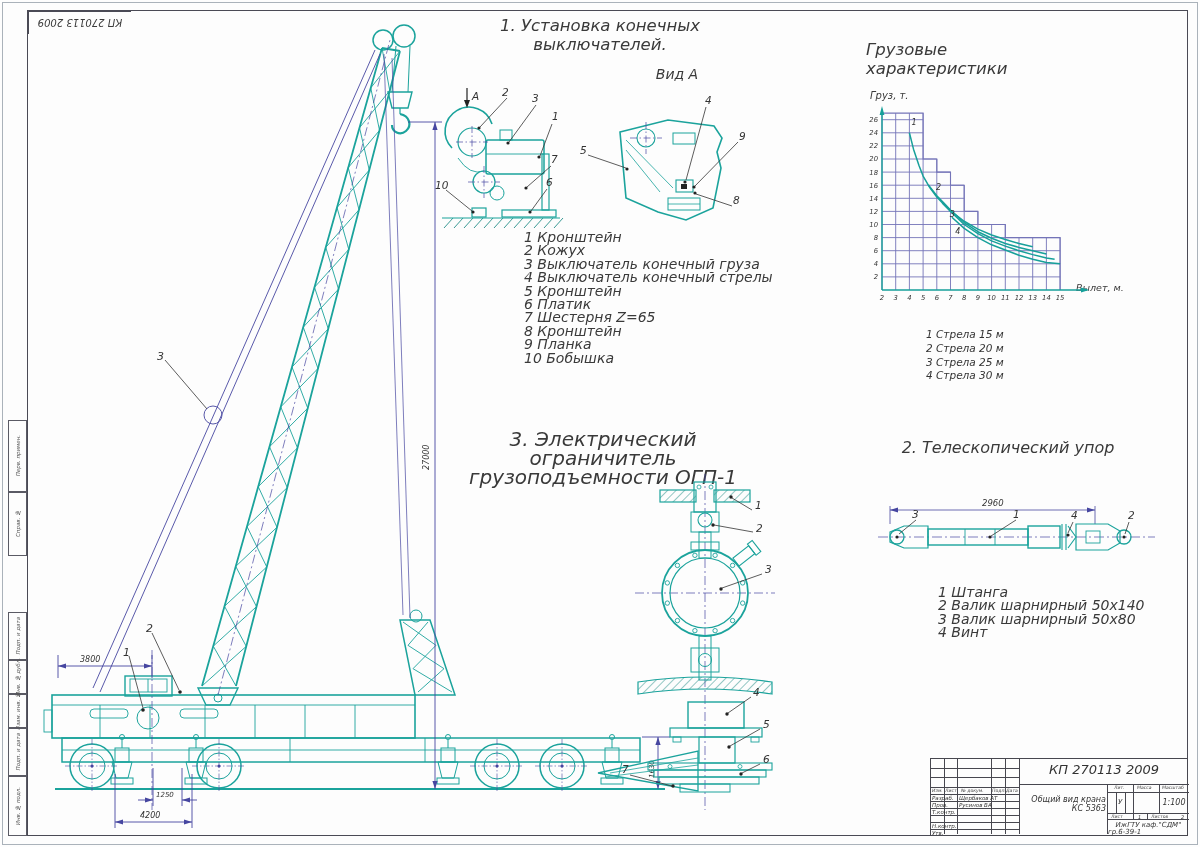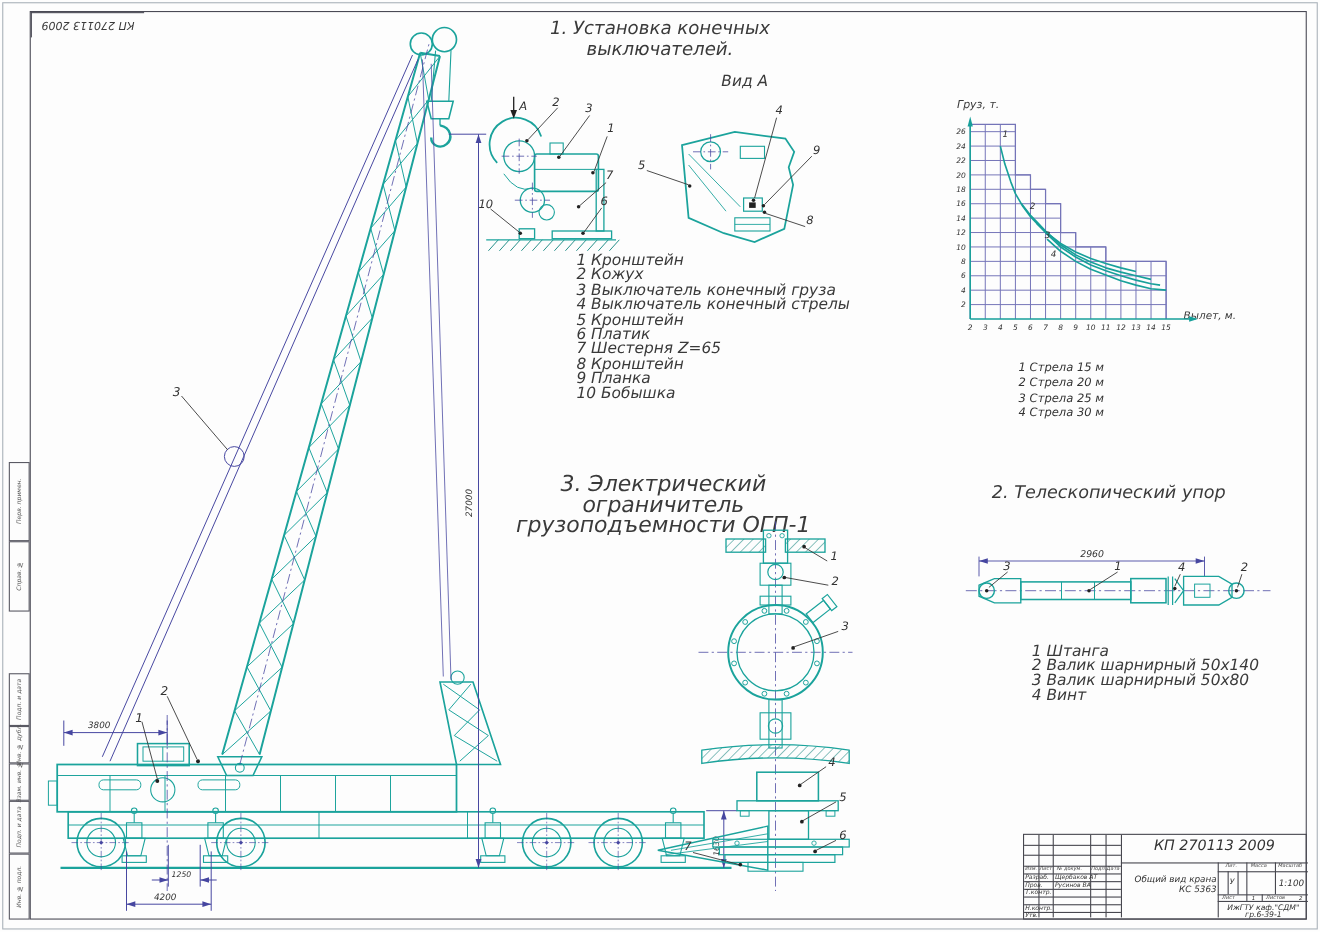--- a/index.html
+++ b/index.html
@@ -303,20 +303,21 @@
     <div>3 Выключатель конечный груза</div>
     <div>4 Выключатель конечный стрелы</div>
     <div>5 Кронштейн</div>
     <div>6 Платик</div>
     <div>7 Шестерня Z=65</div>
     <div>8 Кронштейн</div>
     <div>9 Планка</div>
     <div>10 Бобышка</div>
   </div>
 
+  <div class="abs gt" style="left:866px;top:40px;width:215px;font-size:16.5px">Грузовые характеристики</div>
   <div class="abs gt axlab" style="left:870px;top:90px">Груз, т.</div>
   <div class="abs gt" style="left:1076px;top:282px;font-size:9.5px">Вылет, м.</div>
   <svg id="chart-svg" style="left:860px;top:90px" width="250" height="215" viewBox="0 0 250 215">
       <line x1="22" y1="200" x2="22" y2="23.150000000000006" stroke="#7474b8" stroke-width="0.9"></line>
       <line x1="35.7" y1="200" x2="35.7" y2="23.150000000000006" stroke="#7474b8" stroke-width="0.9"></line>
       <line x1="49.4" y1="200" x2="49.4" y2="23.150000000000006" stroke="#7474b8" stroke-width="0.9"></line>
       <line x1="63.099999999999994" y1="200" x2="63.099999999999994" y2="23.150000000000006" stroke="#7474b8" stroke-width="0.9"></line>
       <line x1="76.8" y1="200" x2="76.8" y2="69" stroke="#7474b8" stroke-width="0.9"></line>
       <line x1="90.5" y1="200" x2="90.5" y2="82.10000000000001" stroke="#7474b8" stroke-width="0.9"></line>
       <line x1="104.19999999999999" y1="200" x2="104.19999999999999" y2="95.2" stroke="#7474b8" stroke-width="0.9"></line>
@@ -566,19 +567,19 @@
     <div class="tb-txt tb-h" style="left:183px;top:26px">Лит.</div>
     <div class="tb-txt tb-h" style="left:206px;top:26px">Масса</div>
     <div class="tb-txt tb-h" style="left:231px;top:26px">Масштаб</div>
     <div class="tb-txt" style="left:187px;top:39px;font-size:7px">У</div>
     <div class="tb-txt" style="left:228px;top:39px;width:30px;text-align:center;font-size:8px">1:100</div>
     <div class="tb-txt tb-h" style="left:180px;top:55px">Лист</div>
     <div class="tb-txt" style="left:207px;top:55px;font-size:5px">1</div>
     <div class="tb-txt tb-h" style="left:220px;top:55px">Листов</div>
     <div class="tb-txt" style="left:250px;top:55px;font-size:5px">2</div>
     <div class="tb-txt" style="left:177px;top:62px;width:81px;text-align:center;font-size:7px">ИжГТУ каф."СДМ"</div>
-    <div class="tb-txt" style="left:177px;top:69px;width:81px;text-align:center;font-size:7px">гр.6-39-1</div>
+    <div class="tb-txt" style="left:177px;top:69px;width:81px;font-size:7px">гр.6-39-1</div>
   </div>
 
   <div class="abs footnote" style="left:1000px;top:837px">Копировал</div>
   <div class="abs footnote" style="left:1118px;top:837px">Формат А1</div>
 
 </div>
 
 </body></html>

